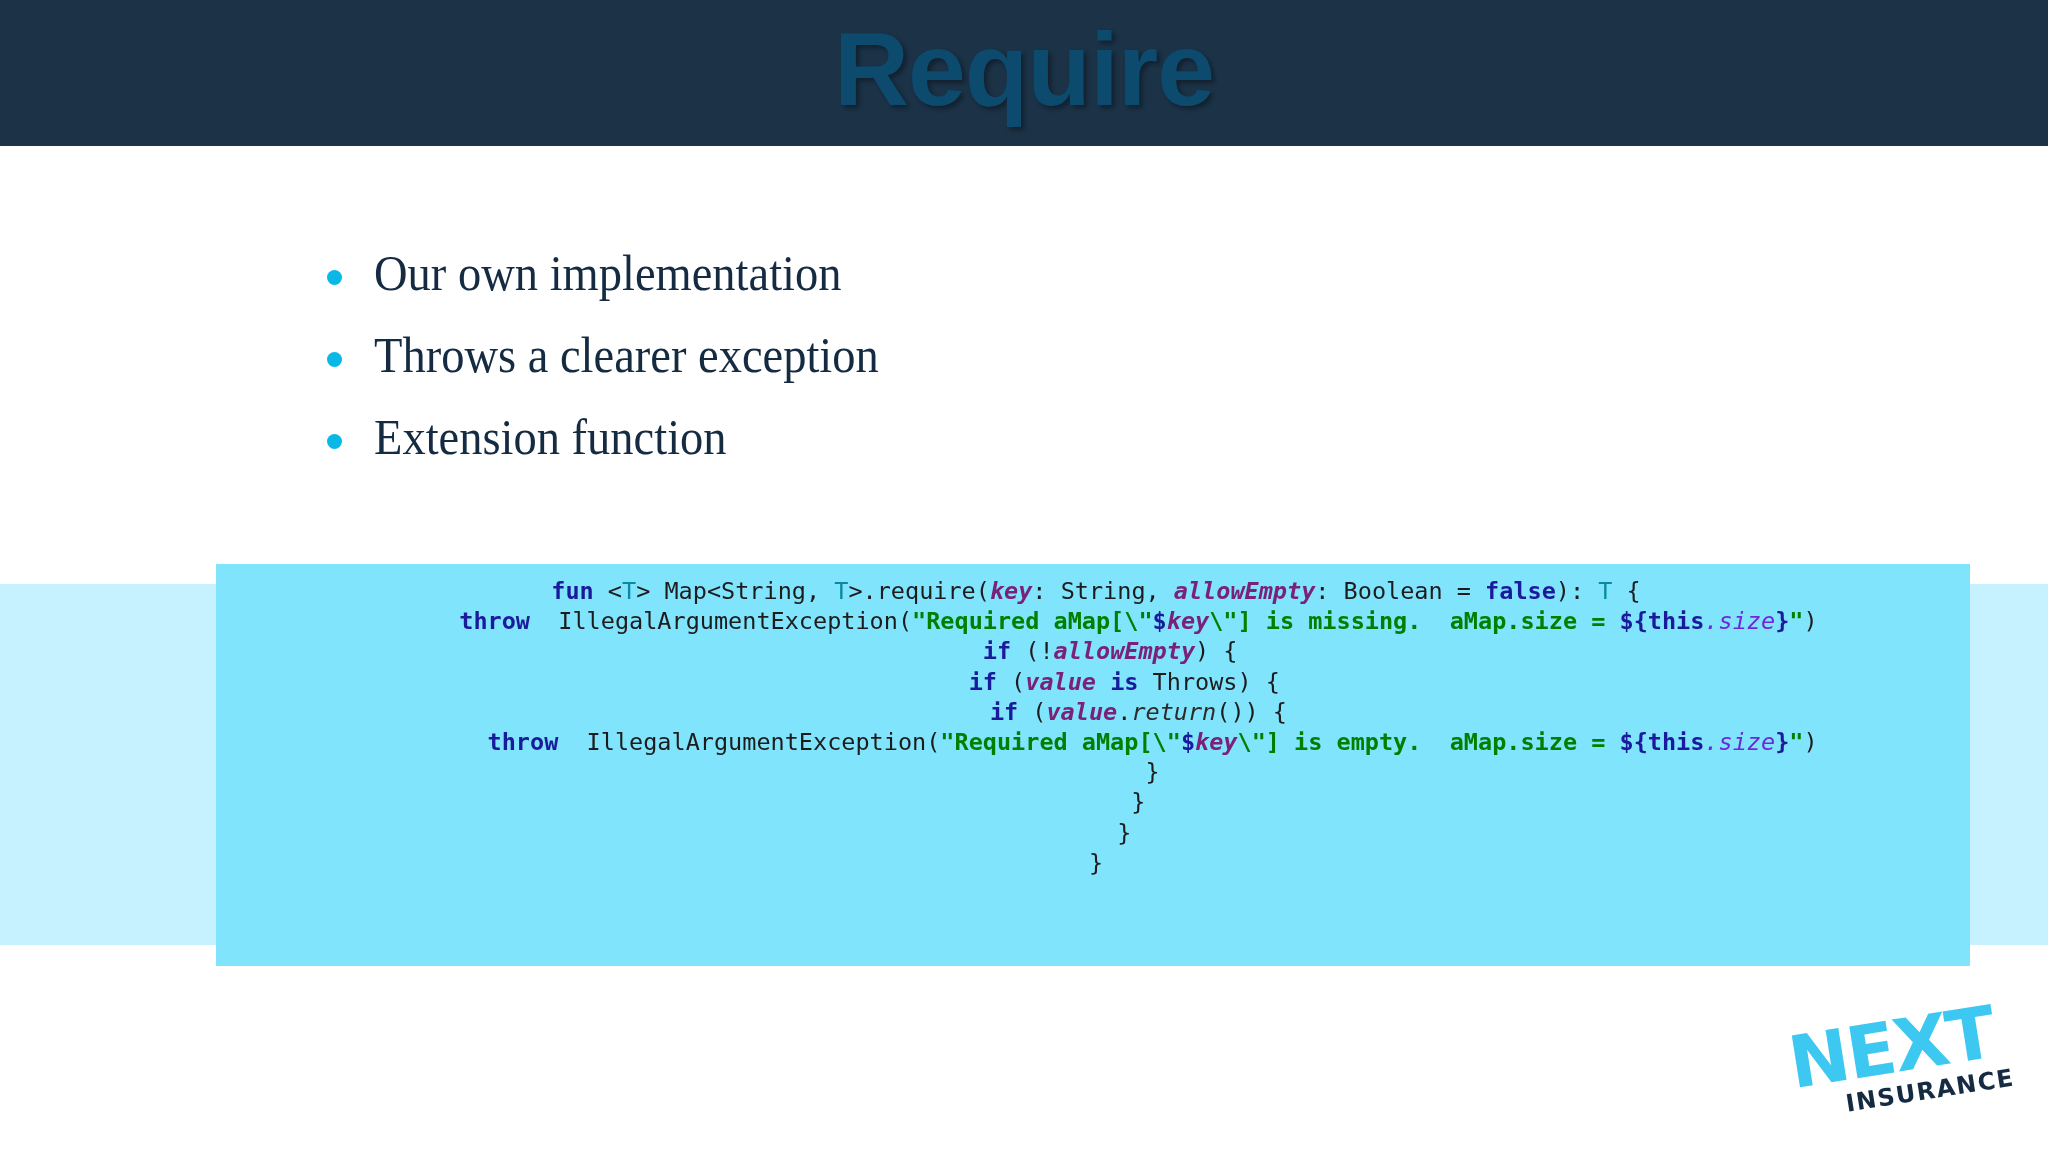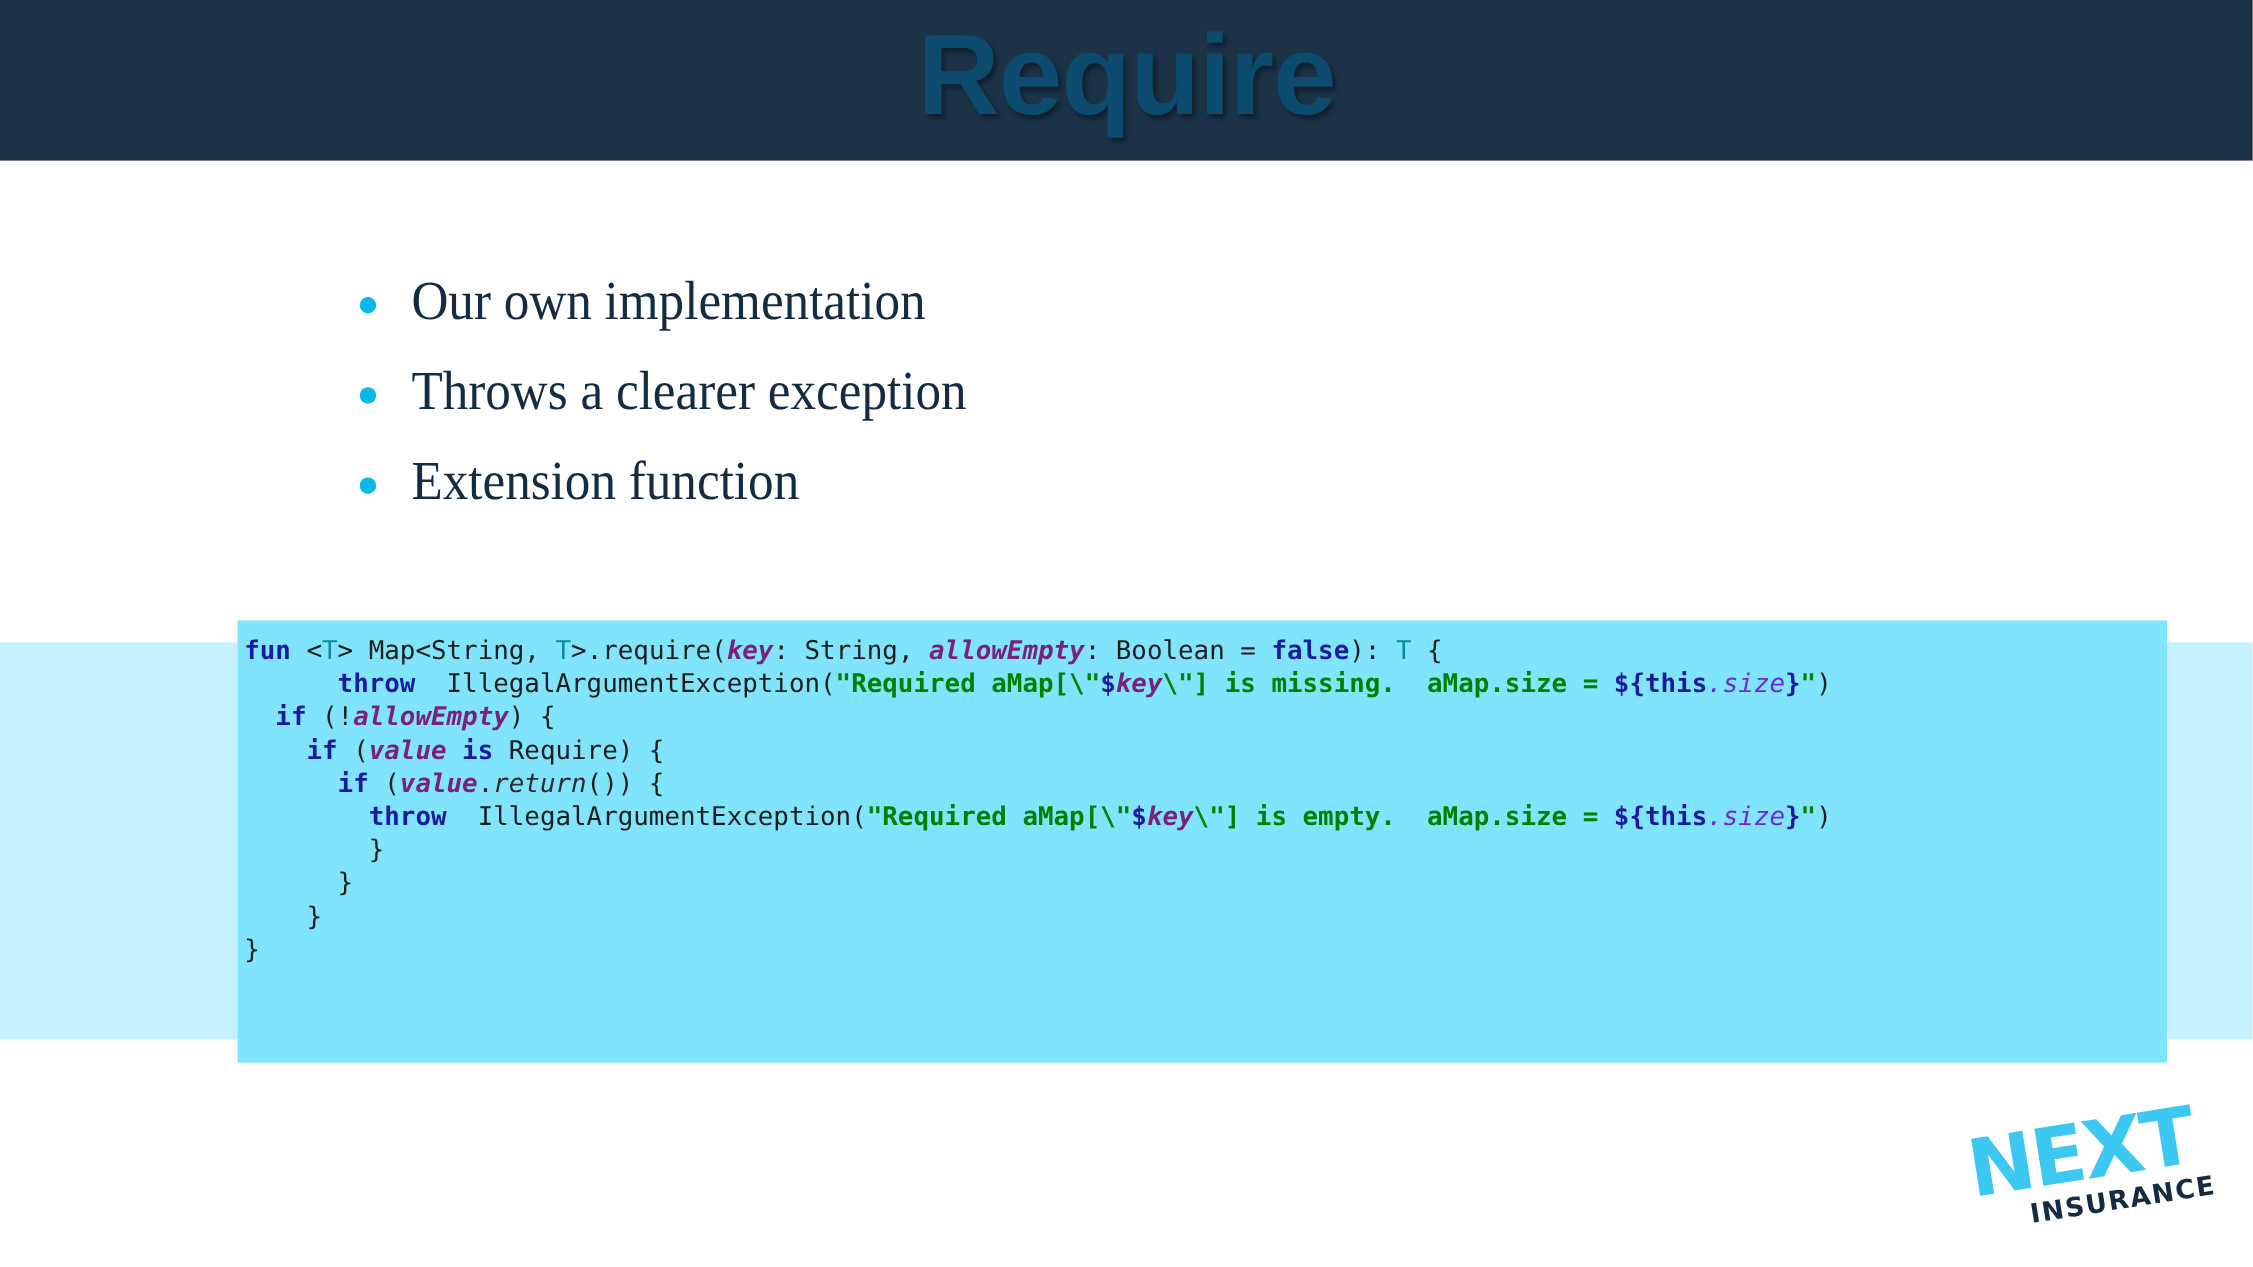--- a/index.html
+++ b/index.html
@@ -88,20 +88,21 @@
   .code-block {
     position: absolute;
     left: 216px;
     top: 564px;
     width: 1754px;
     height: 402px;
     background: #80e4fd;
     box-sizing: border-box;
     padding: 12px 0 0 6px;
     overflow: hidden;
+    text-align: center;
   }
   .code-line {
     font-family: "DejaVu Sans Mono", "Liberation Mono", monospace;
     font-size: 23.5px;
     line-height: 30.2px;
     color: #1c1c1c;
     white-space: pre;
     letter-spacing: 0px;
   }
 
@@ -173,21 +174,21 @@
     <span class="bullet-text">Extension function</span>
   </div>
 </div>
 
 <div class="code-backdrop"></div>
 <div class="code-block">
   <div id="code-lines">
       <div class="code-line"><span class="kw">fun</span><span class="pln"> </span><span class="pln">&lt;</span><span class="typ">T</span><span class="pln">&gt; Map&lt;String, </span><span class="typ">T</span><span class="pln">&gt;.require(</span><span class="id">key</span><span class="pln">: String, </span><span class="id">allowEmpty</span><span class="pln">: Boolean = </span><span class="kw">false</span><span class="pln">): </span><span class="typ">T</span><span class="pln"> {</span></div>
       <div class="code-line"><span class="pln">      </span><span class="kw">throw</span><span class="pln">  IllegalArgumentException(</span><span class="str">"Required aMap[\"</span><span class="tpl">$</span><span class="tplid">key</span><span class="str">\"] is missing.  aMap.size = </span><span class="tpl">${</span><span class="tpl">this</span><span class="idm">.size</span><span class="tpl">}</span><span class="str">"</span><span class="pln">)</span></div>
       <div class="code-line"><span class="pln">  </span><span class="kw">if</span><span class="pln"> (!</span><span class="id">allowEmpty</span><span class="pln">) {</span></div>
-      <div class="code-line"><span class="pln">    </span><span class="kw">if</span><span class="pln"> (</span><span class="id">value</span><span class="pln"> </span><span class="kw">is</span><span class="pln"> Require) {</span></div>
+      <div class="code-line"><span class="pln">    </span><span class="kw">if</span><span class="pln"> (</span><span class="id">value</span><span class="pln"> </span><span class="kw">is</span><span class="pln"> Throws) {</span></div>
       <div class="code-line"><span class="pln">      </span><span class="kw">if</span><span class="pln"> (</span><span class="id">value</span><span class="pln">.</span><span class="mth">return</span><span class="pln">()) {</span></div>
       <div class="code-line"><span class="pln">        </span><span class="kw">throw</span><span class="pln">  IllegalArgumentException(</span><span class="str">"Required aMap[\"</span><span class="tpl">$</span><span class="tplid">key</span><span class="str">\"] is empty.  aMap.size = </span><span class="tpl">${</span><span class="tpl">this</span><span class="idm">.size</span><span class="tpl">}</span><span class="str">"</span><span class="pln">)</span></div>
       <div class="code-line"><span class="pln">        }</span></div>
       <div class="code-line"><span class="pln">      }</span></div>
       <div class="code-line"><span class="pln">    }</span></div>
       <div class="code-line"><span class="pln">}</span></div>
     </div>
 </div>
 
 <div class="logo">

